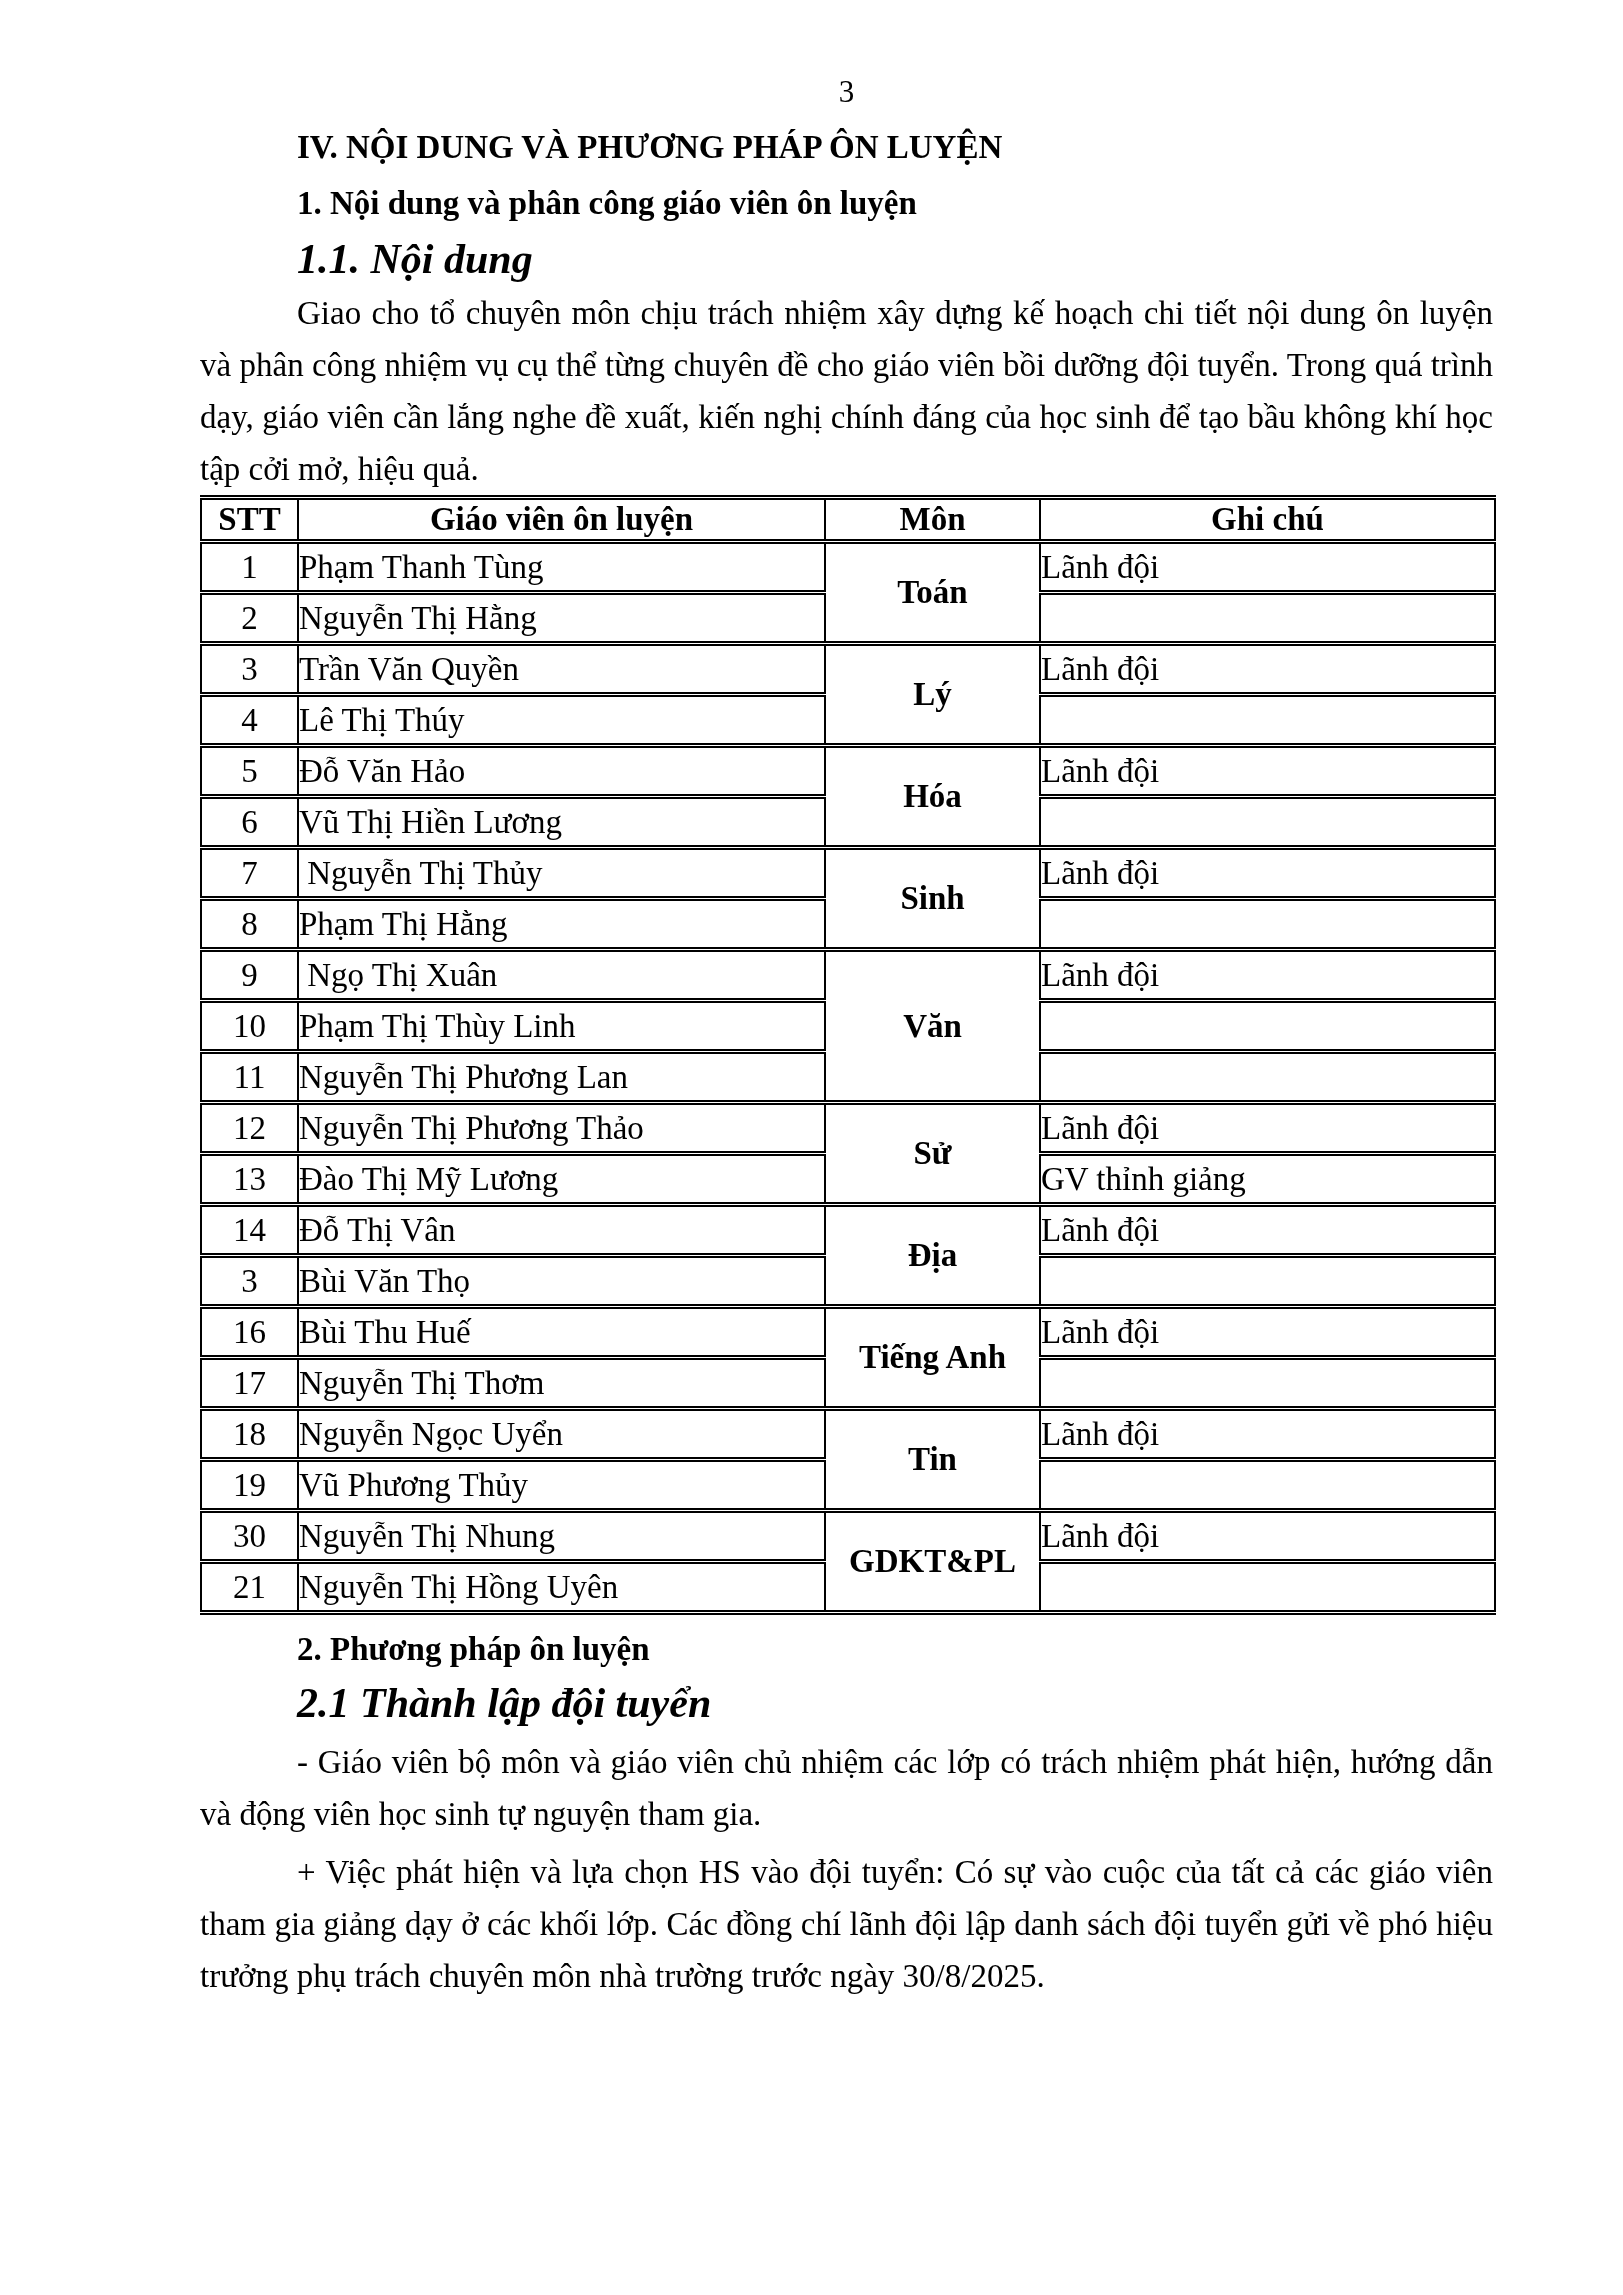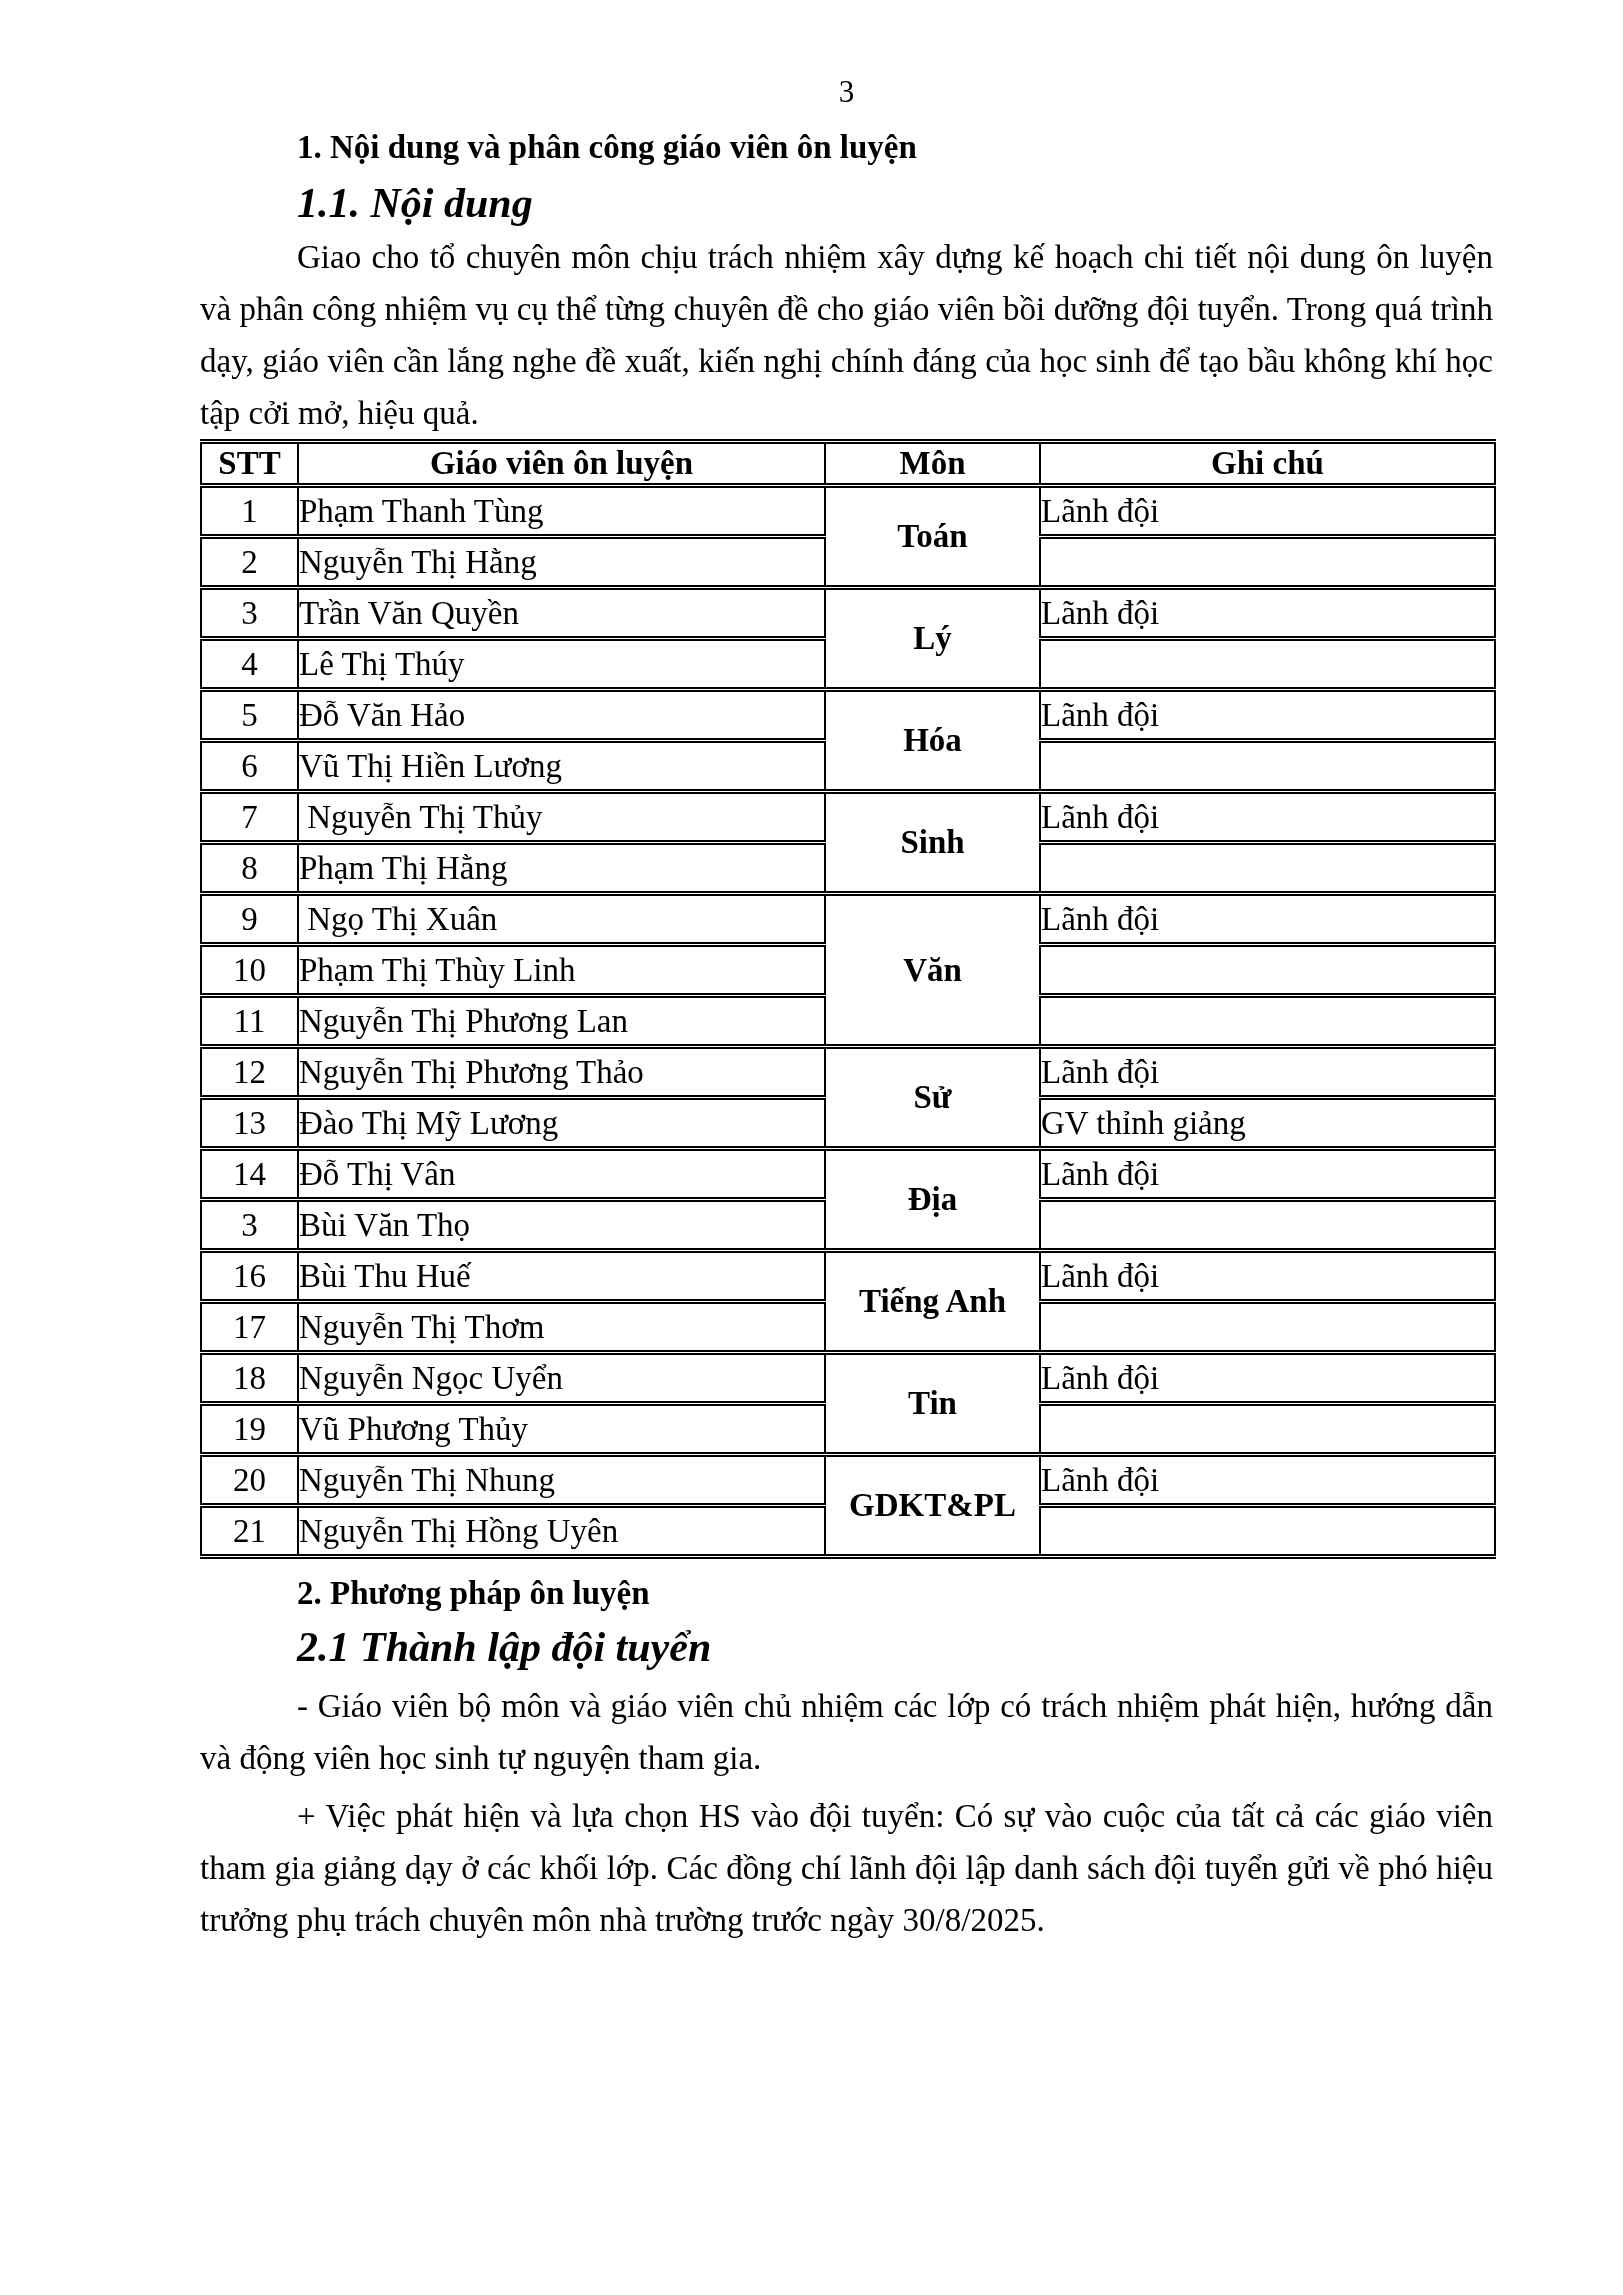--- a/index.html
+++ b/index.html
@@ -73,20 +73,21 @@
   .after-table-2 { margin-top: 2.6px; line-height: 52px; }
   .para-gap { margin-top: 6.5px; }
 </style>
 </head>
 <body>
 
 <div class="page">
 
   <div class="page-number">3</div>
 
+  <div class="heading-bold">IV. NỘI DUNG VÀ PHƯƠNG PHÁP ÔN LUYỆN</div>
   <div class="heading-bold">1. Nội dung và phân công giáo viên ôn luyện</div>
   <div class="heading-bold-italic">1.1. Nội dung</div>
 
   <p class="body-text">Giao cho tổ chuyên môn chịu trách nhiệm xây dựng kế hoạch chi tiết nội dung ôn luyện và phân công nhiệm vụ cụ thể từng chuyên đề cho giáo viên bồi dưỡng đội tuyển. Trong quá trình dạy, giáo viên cần lắng nghe đề xuất, kiến nghị chính đáng của học sinh để tạo bầu không khí học tập cởi mở, hiệu quả.</p>
 
 
   <table class="assignment">
     <colgroup>
       <col style="width:97px">
       <col style="width:527px">
@@ -210,21 +211,21 @@
         <td class="cell-subject" rowspan="2">Tin</td>
         <td class="cell-note">Lãnh đội</td>
       </tr>
       <tr>
         <td class="cell-stt">19</td>
         <td class="cell-name">Vũ Phương Thủy</td>
         <td class="cell-note"></td>
       </tr>
 
       <tr>
-        <td class="cell-stt">20</td>
+        <td class="cell-stt">30</td>
         <td class="cell-name">Nguyễn Thị Nhung</td>
         <td class="cell-subject" rowspan="2">GDKT&amp;PL</td>
         <td class="cell-note">Lãnh đội</td>
       </tr>
       <tr>
         <td class="cell-stt">21</td>
         <td class="cell-name">Nguyễn Thị Hồng Uyên</td>
         <td class="cell-note"></td>
       </tr>
     </tbody>

